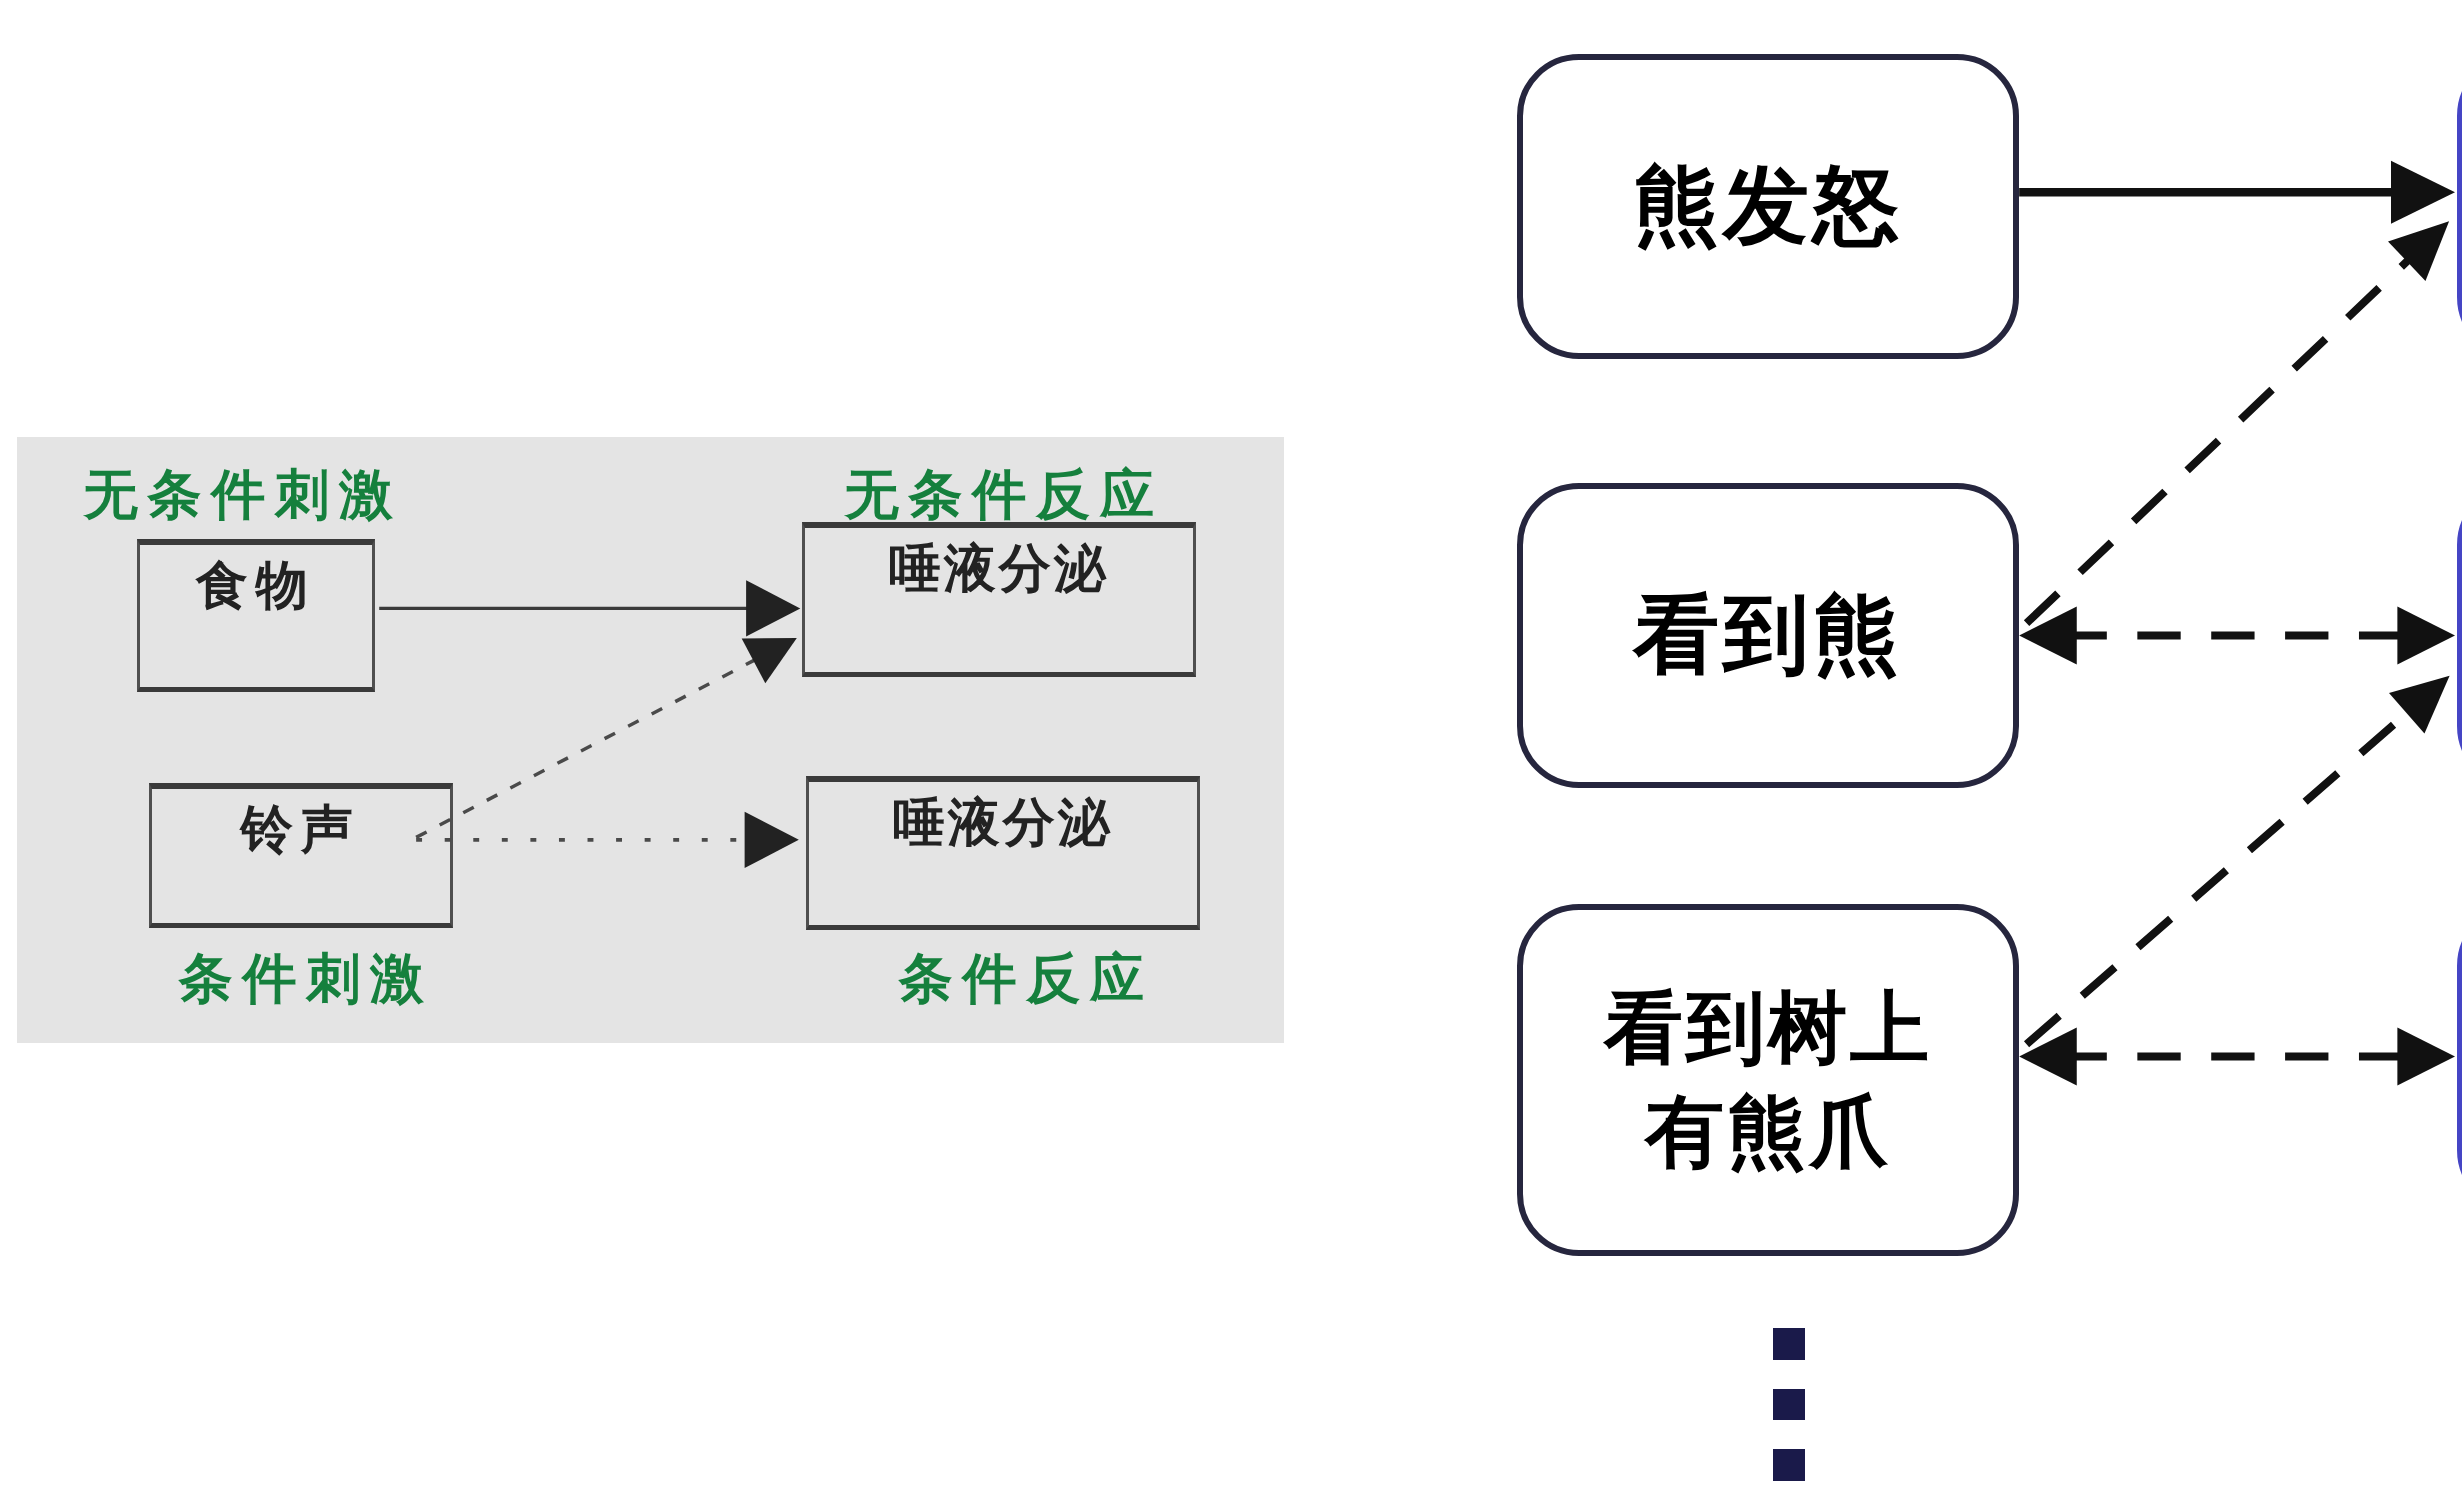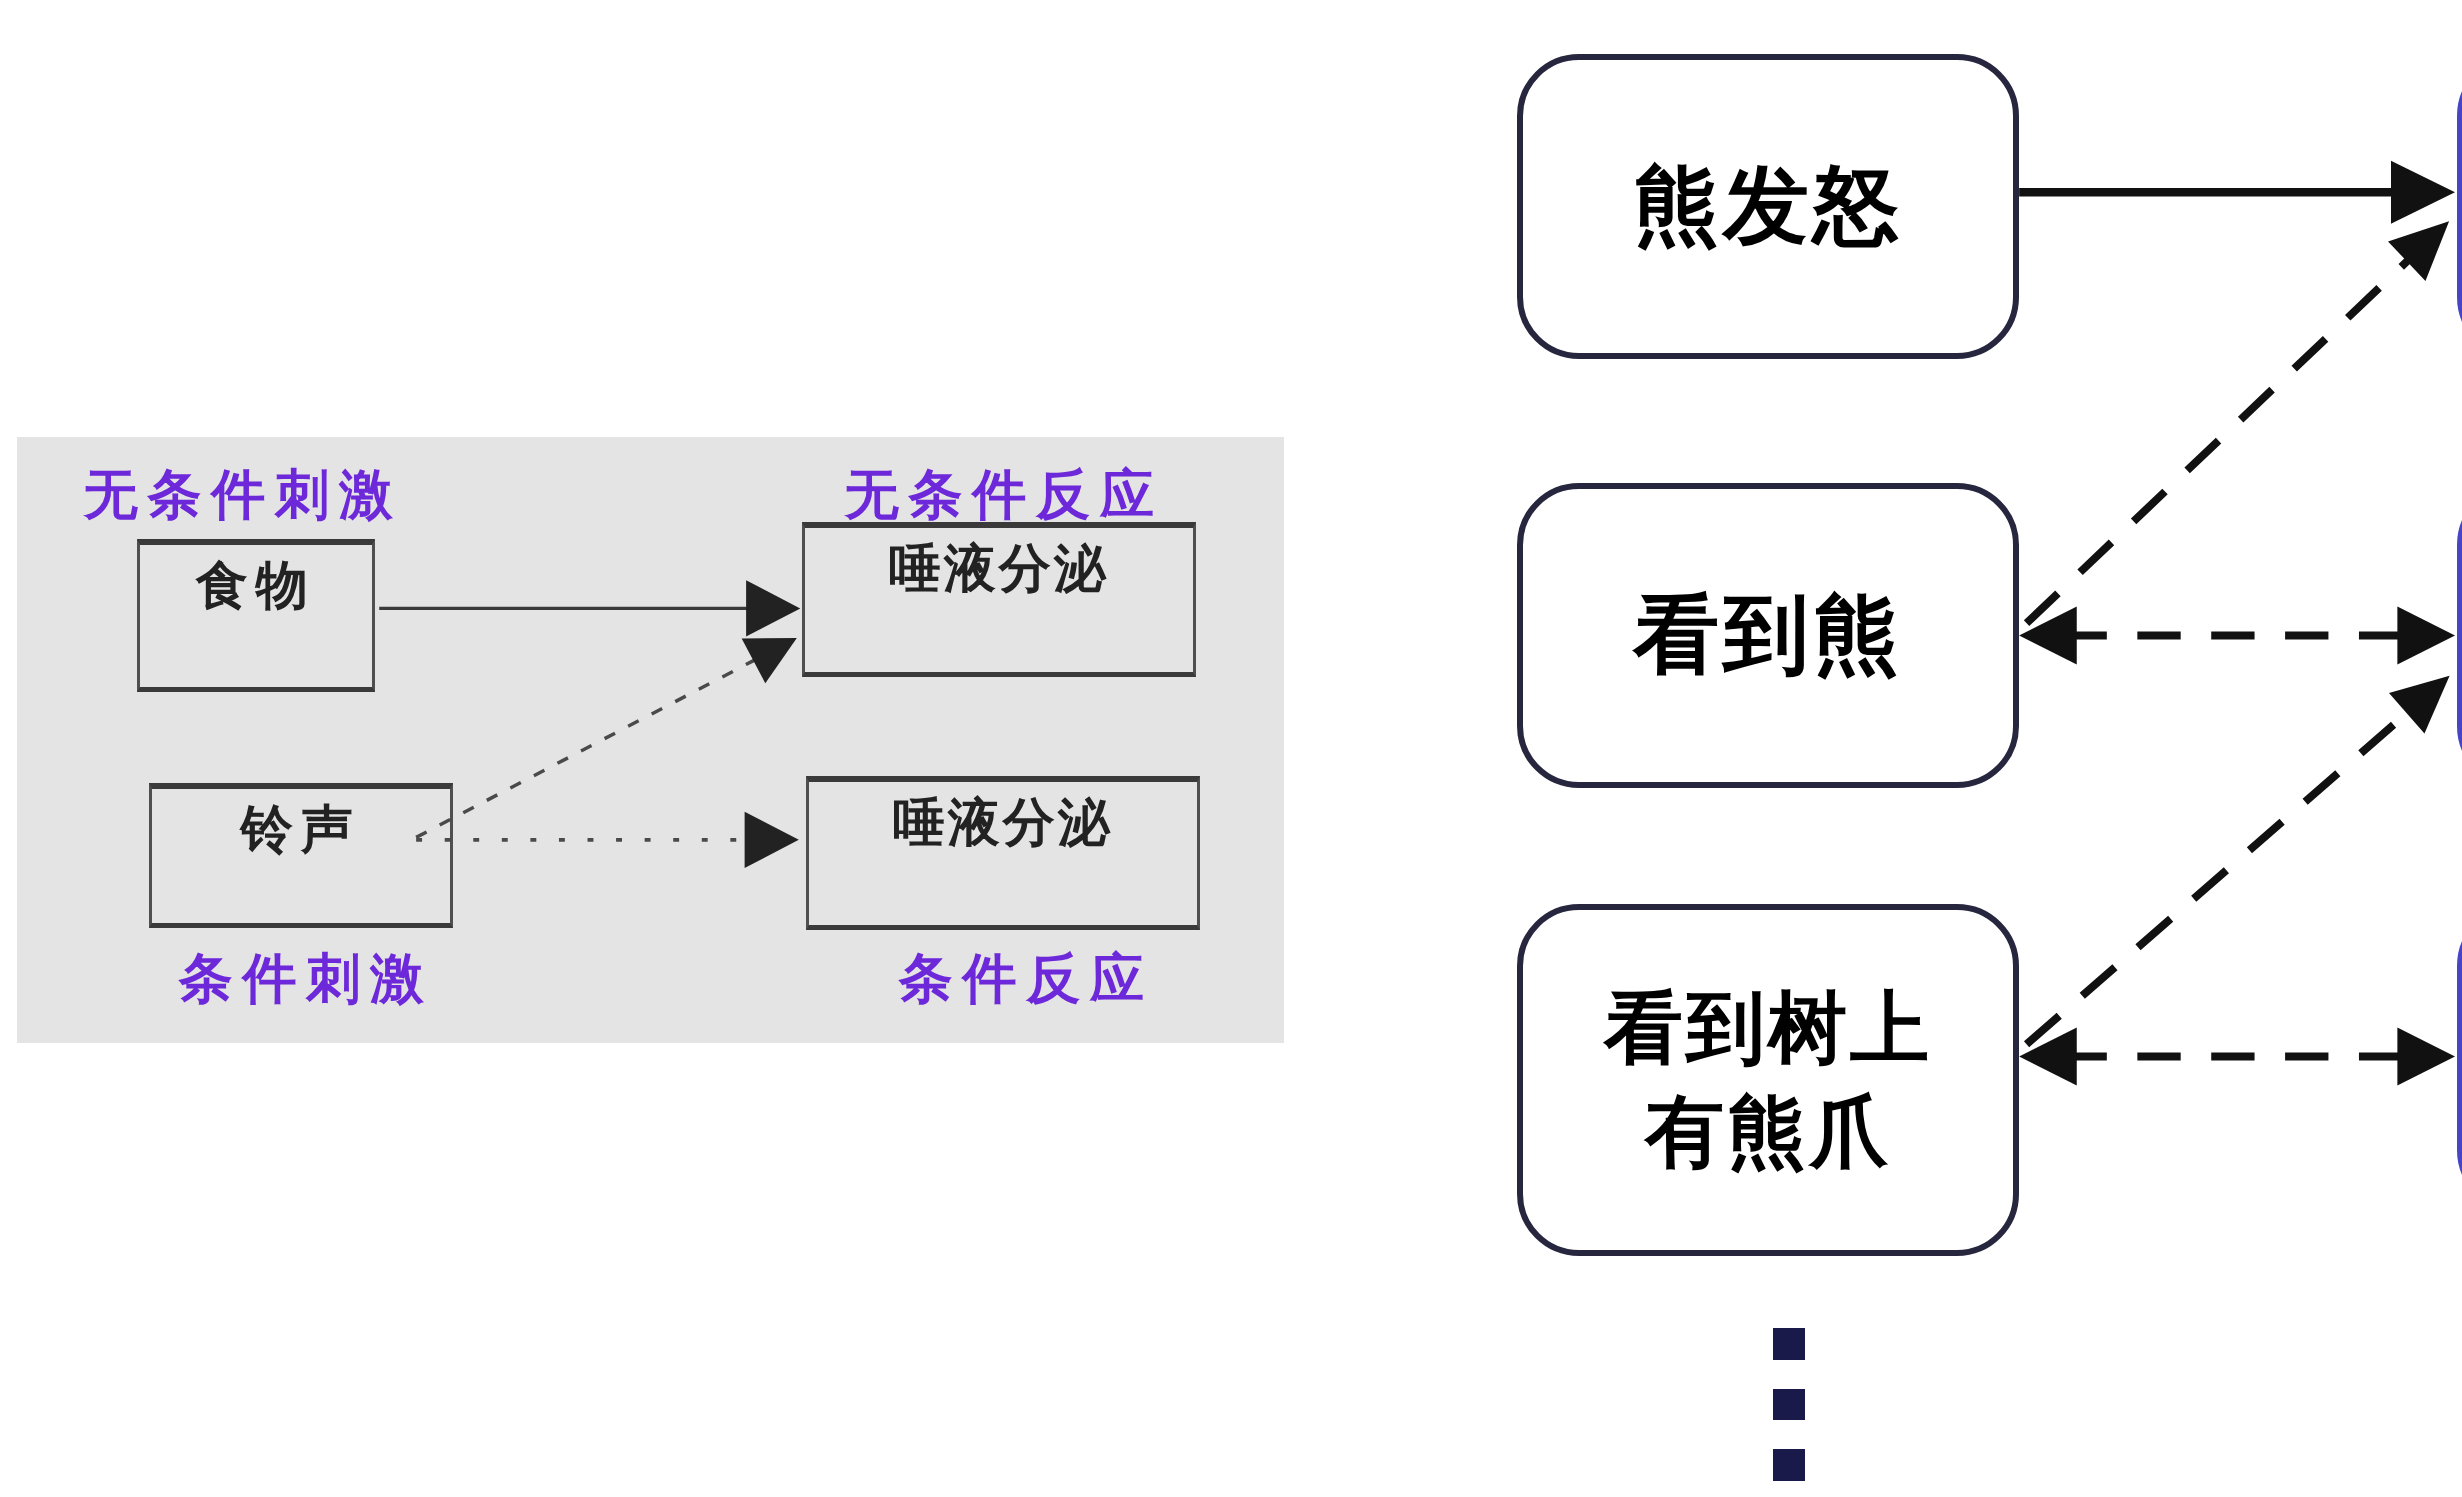--- a/index.html
+++ b/index.html
@@ -10,21 +10,21 @@
     font-family:"Liberation Sans",sans-serif;
     overflow:hidden;
   }
   
   .panel{
     position:absolute;left:16.7px;top:437px;width:1267px;height:606px;
     background:#e4e4e4;
   }
   .p-label{
     position:absolute;
-    font-size:54px;font-weight:600;color:#6d28d9;letter-spacing:9.8px;
+    font-size:54px;font-weight:600;color:#15803d;letter-spacing:9.8px;
     white-space:nowrap;
   }
   .p-box{
     position:absolute;
     border:3px solid #4f4f4f;border-top:6.9px solid #3a3a3a;border-bottom:5.9px solid #3a3a3a;
     box-sizing:border-box;
     text-align:center;
     font-size:52px;font-weight:700;color:#222;letter-spacing:7.9px;
     padding-top:5.9px;
   }

